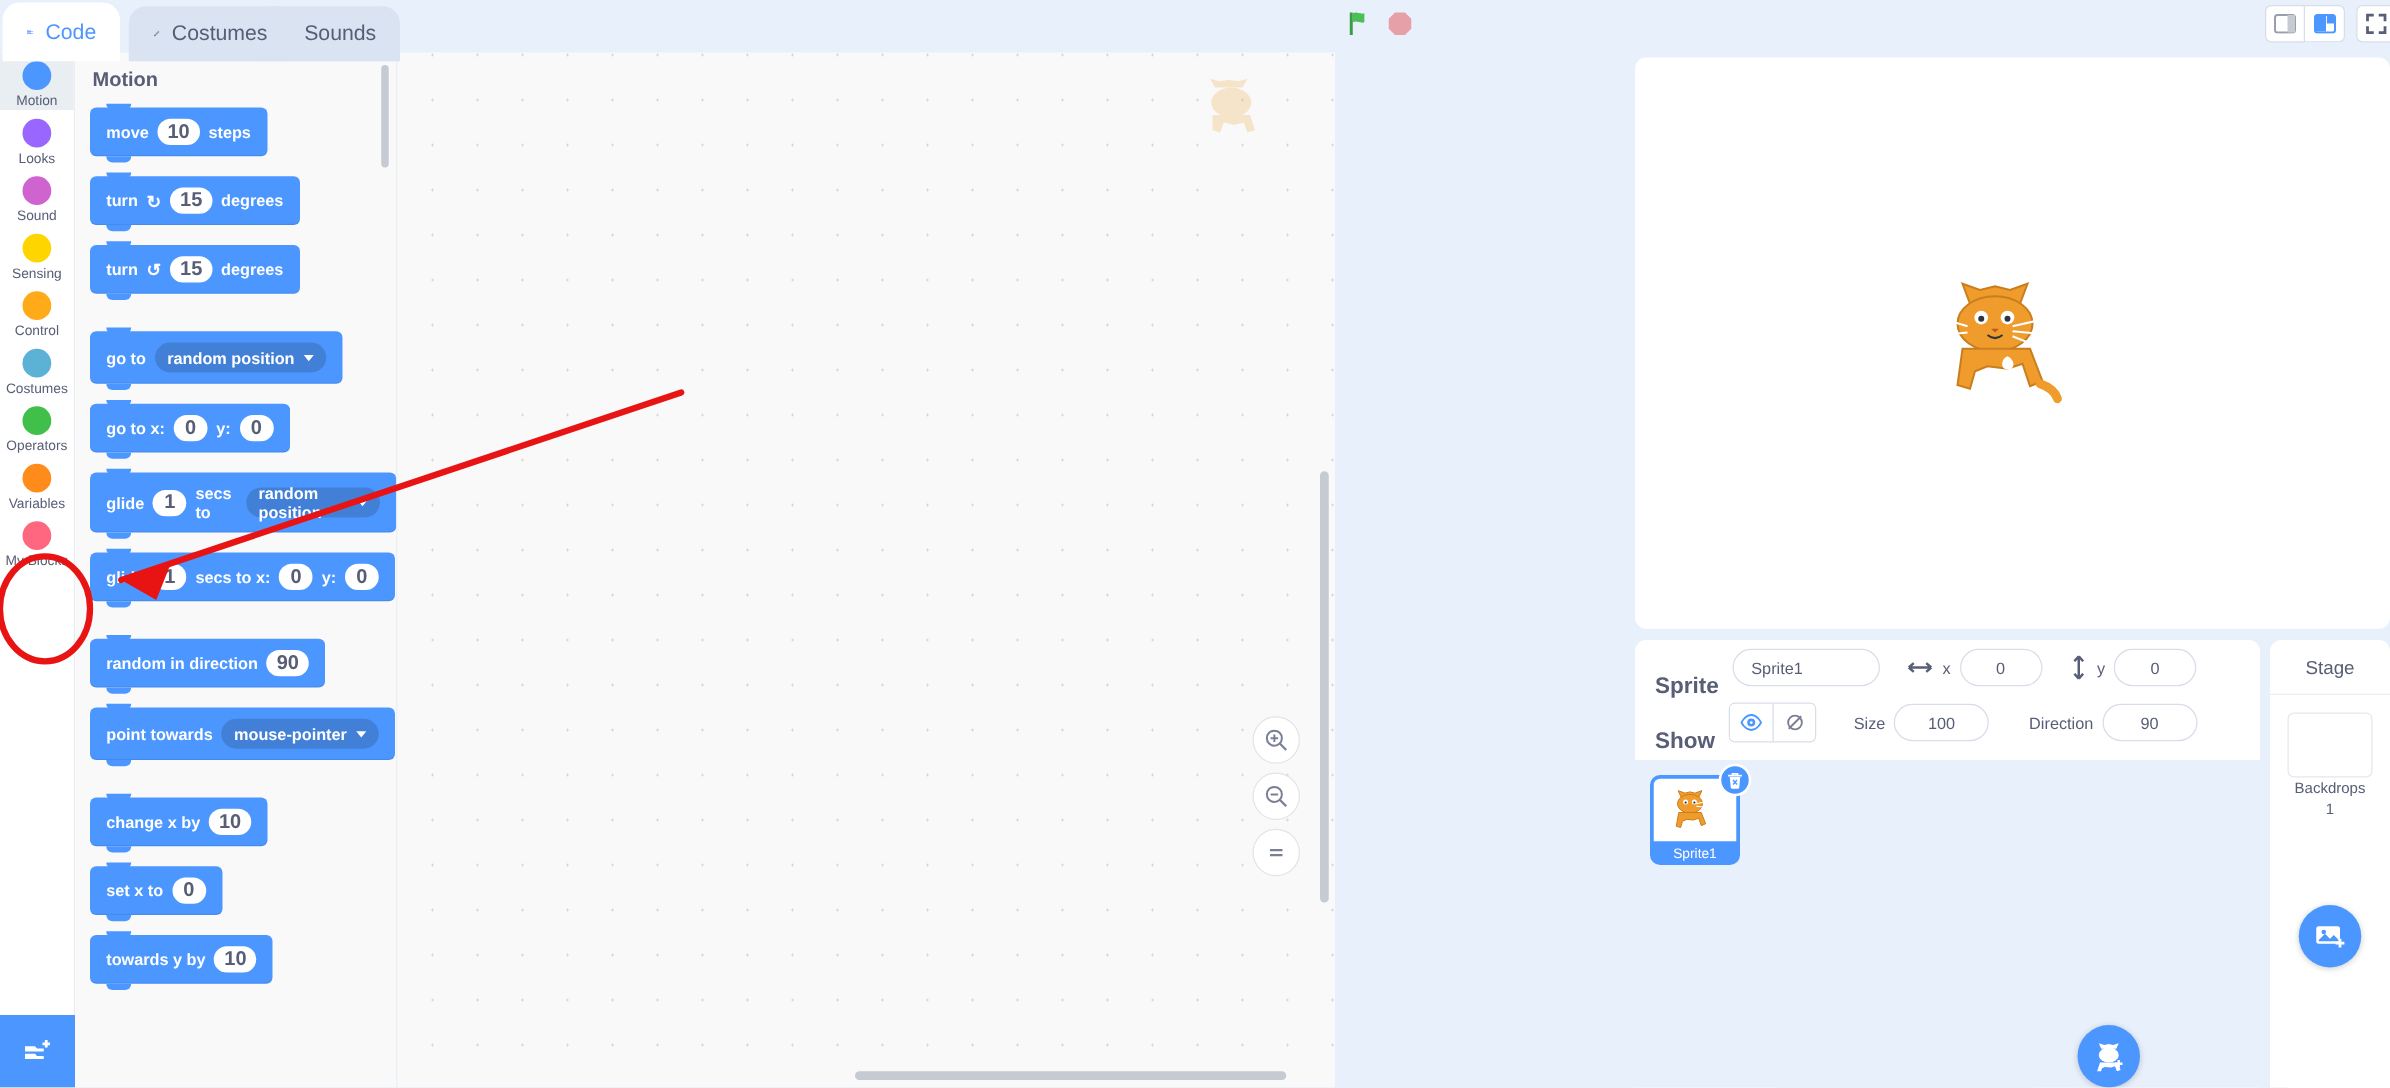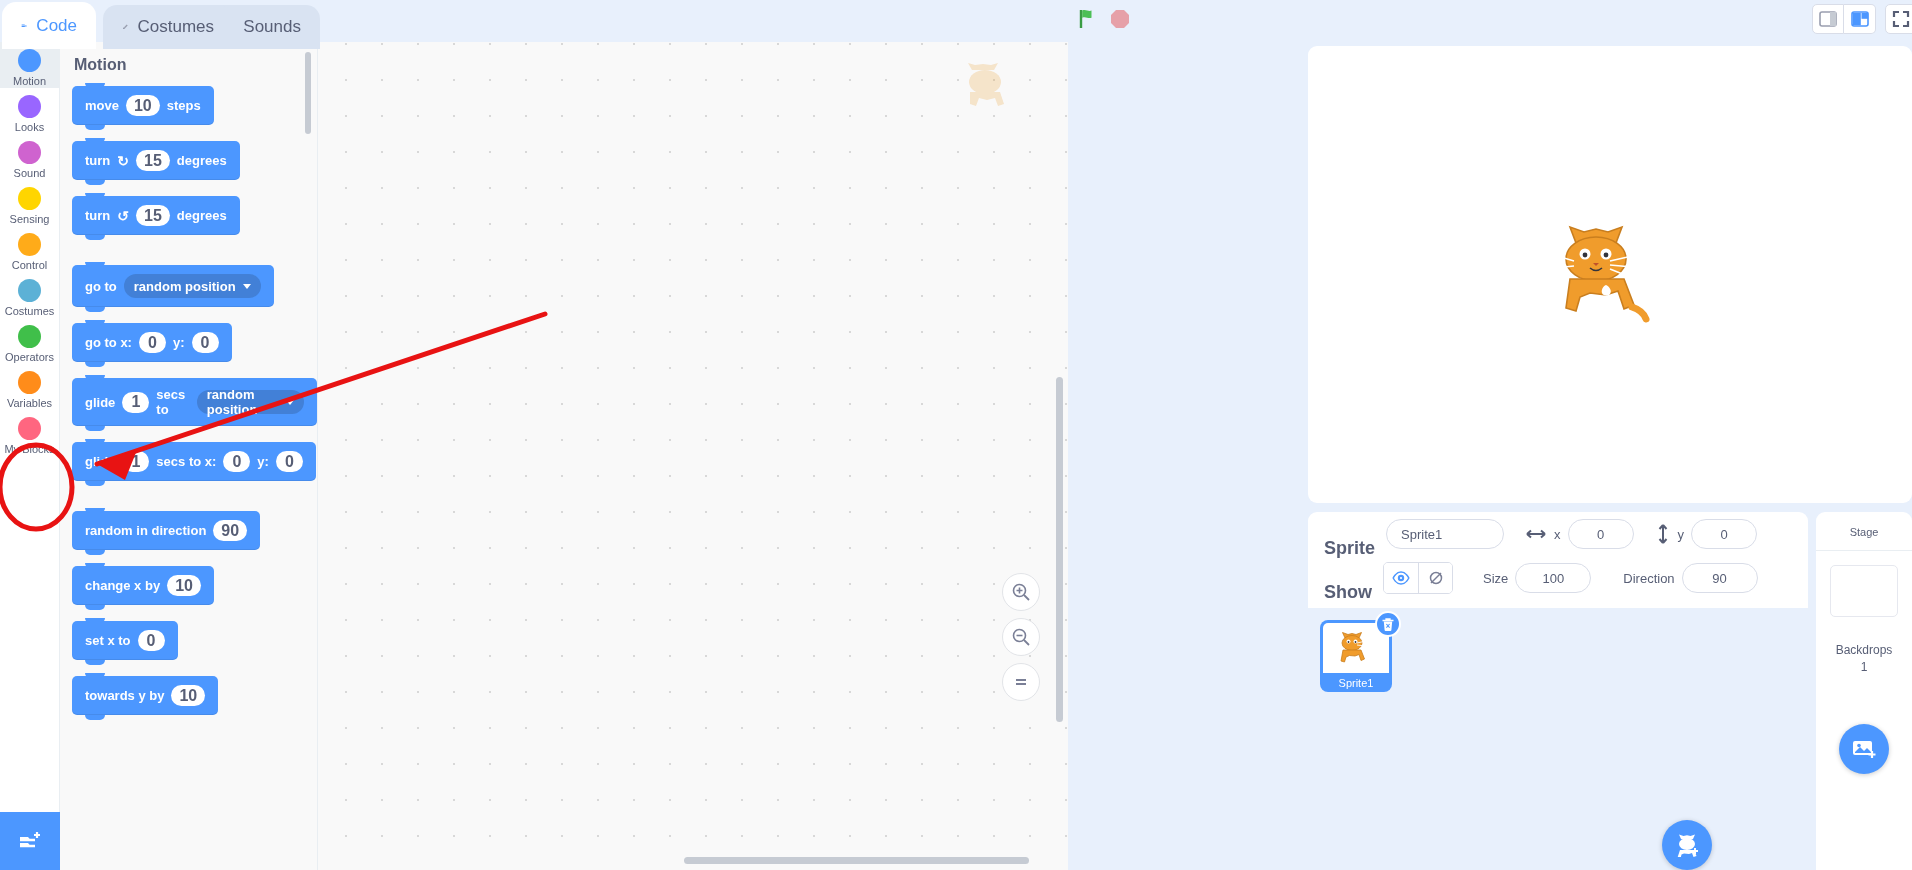--- a/index.html
+++ b/index.html
@@ -159,23 +159,23 @@
   .addsprite {
     position:absolute; left:354px; top:212px; width:50px; height:50px;
     border-radius:50%; background:#4c97ff; display:flex; align-items:center;
     justify-content:center; cursor:pointer; box-shadow:0 1px 5px rgba(0,0,0,.2);
   }
 
   .stagepanel {
     position:absolute; left:508px; top:470px; width:96px; height:400px;
     background:#fff; border-radius:9px 9px 0 0; text-align:center;
   }
-  .stagetitle { font-size:11px; color:#575e75; padding:14px 0 12px; border-bottom:1px solid #e9eef2;text-align:center; }
+  .stagetitle { font-size:15px; color:#575e75; padding:14px 0 12px; border-bottom:1px solid #e9eef2;text-align:center; }
   .stagethumb { width:68px; height:52px; margin:14px auto 0; background:#fff; border:1px solid #e6e8ef; border-radius:5px; }
-  .stagesub { font-size:12px; color:#575e75; margin-top:26px; }
+  .stagesub { font-size:12px; color:#575e75; margin-top:1px; }
   .stagenum { font-size:12px; color:#575e75; margin-top:3px; }
   .addbackdrop {
     position:absolute; left:23px; top:212px; width:50px; height:50px;
     border-radius:50%; background:#4c97ff; display:flex; align-items:center;
     justify-content:center; cursor:pointer; box-shadow:0 1px 5px rgba(0,0,0,.2);
   }
 </style>
 </head>
 <body>
 
@@ -316,21 +316,27 @@
       </div><div style="height: 0px;"></div><div class="blk gap">
         <span>glide</span>
         <span class="oval">1</span>
         <span>secs to x:</span>
         <span class="oval">0</span>
         <span>y:</span>
         <span class="oval">0</span>
       </div><div style="height: 0px;"></div><div class="blk">
         <span>random in direction</span>
         <span class="oval">90</span>
-      </div><div style="height: 0px;"></div><div style="height: 0px;"></div><div class="blk">
+      </div><div style="height: 0px;"></div><div class="blk gap">
+        <span>point towards</span>
+        <span class="drop">
+          <span>mouse-pointer</span>
+          <span class="carat"></span>
+        </span>
+      </div><div style="height: 0px;"></div><div class="blk">
         <span>change x by</span>
         <span class="oval">10</span>
       </div><div style="height: 0px;"></div><div class="blk">
         <span>set x to</span>
         <span class="oval">0</span>
       </div><div style="height: 0px;"></div><div class="blk">
         <span>towards y by</span>
         <span class="oval">10</span>
       </div><div style="height: 0px;"></div></div>
 </div>

